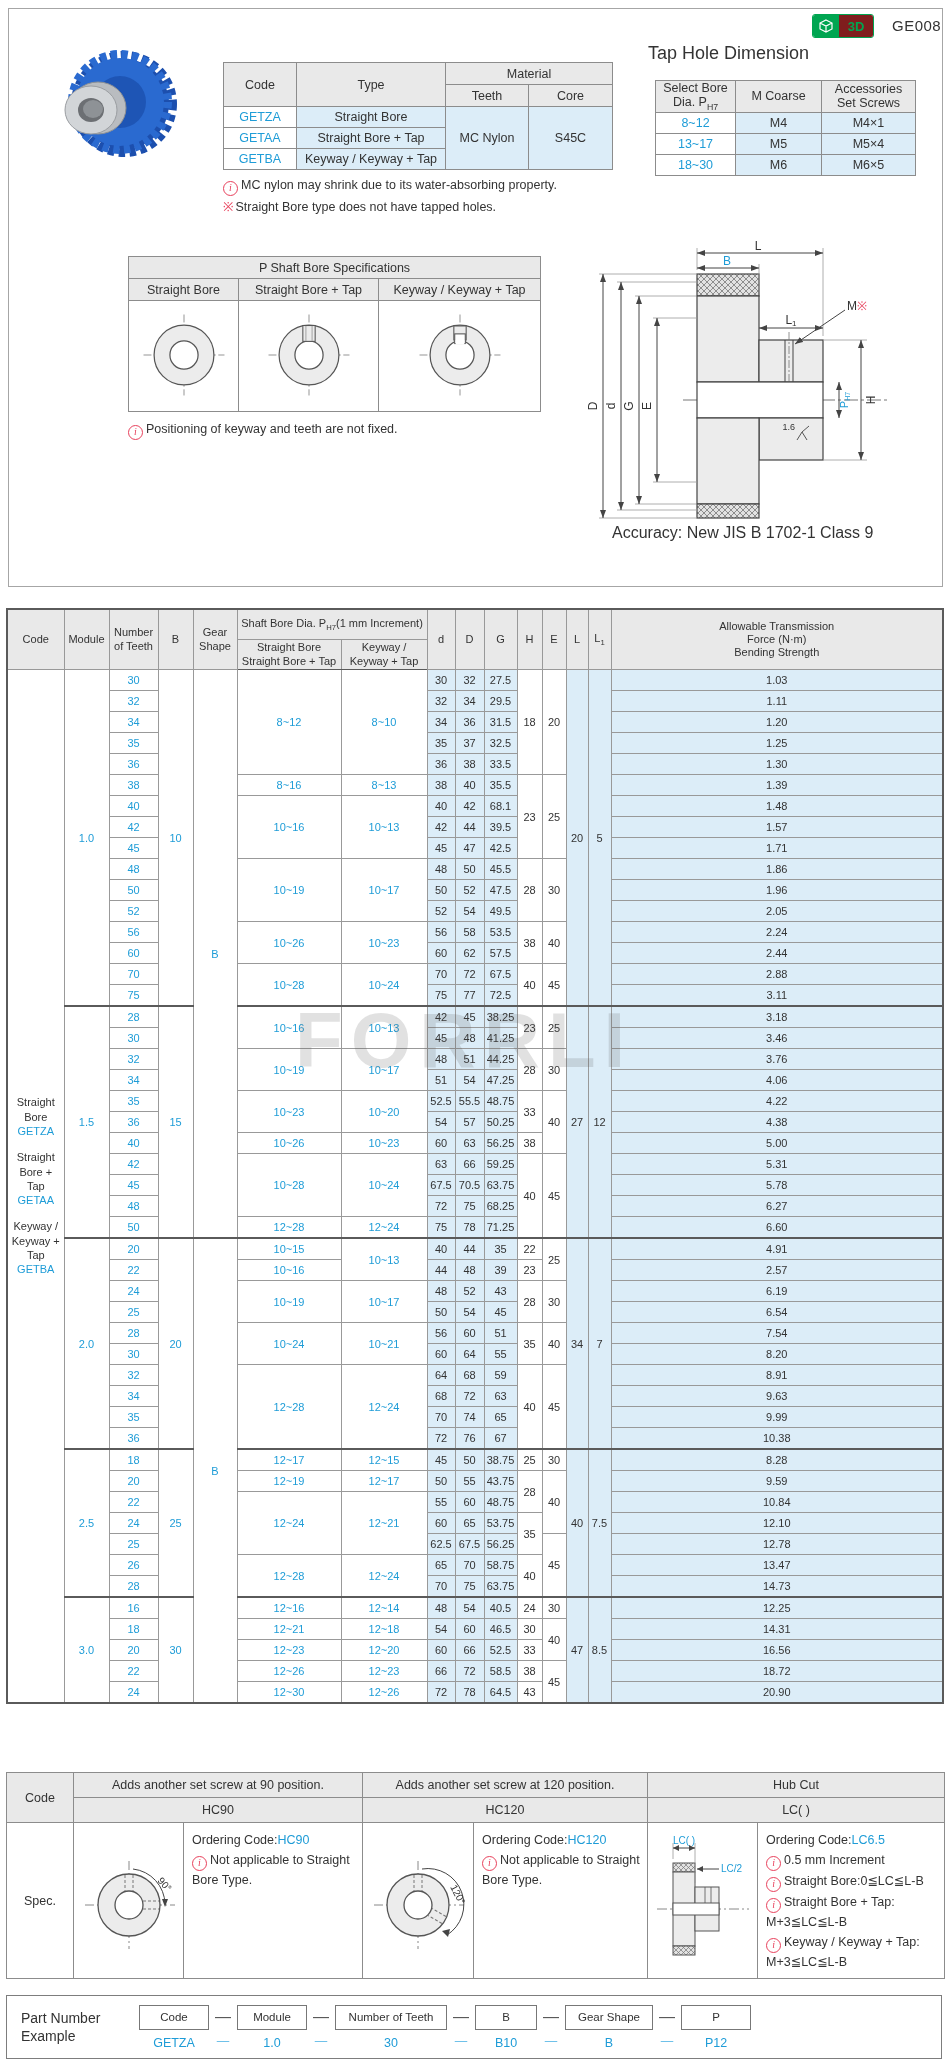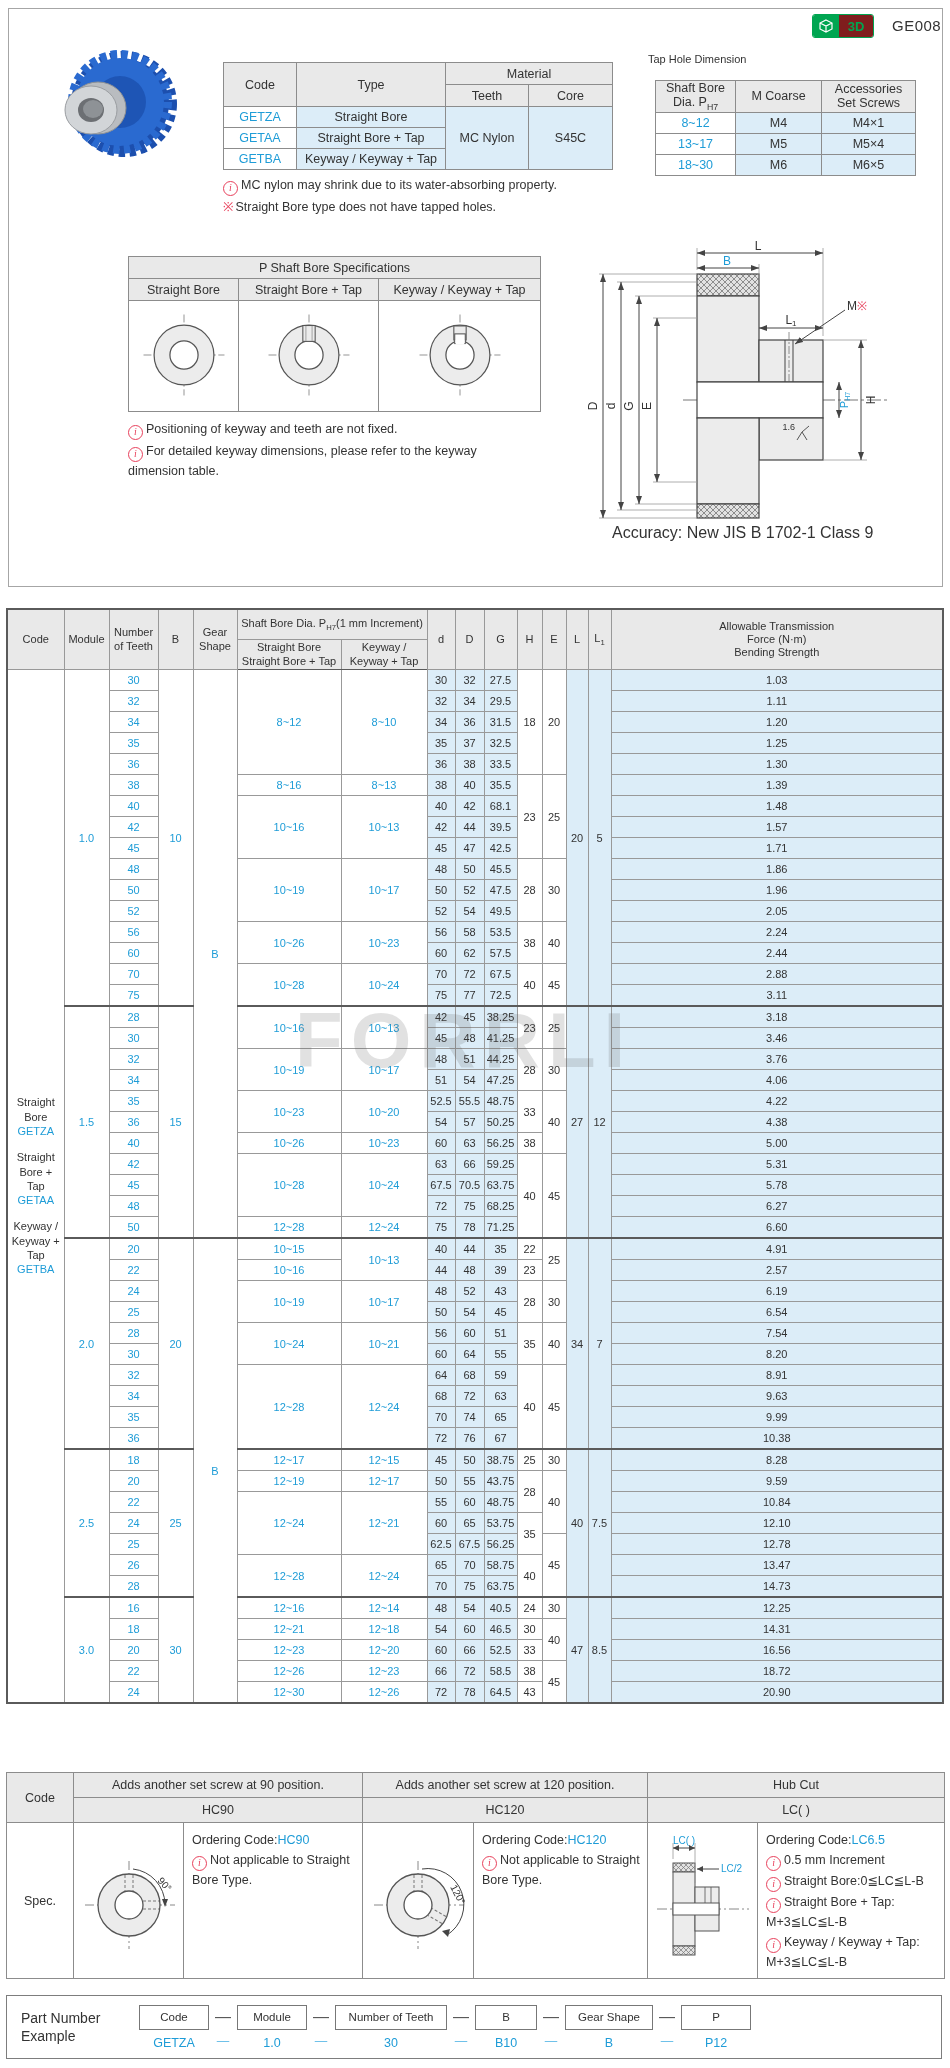--- a/index.html
+++ b/index.html
@@ -19,21 +19,21 @@
   .badge-icon{width:26px;background:#00a551;display:flex;align-items:center;justify-content:center}
   .badge-label{width:34px;color:#00a551;font-weight:bold;font-size:13px;display:flex;align-items:center;justify-content:center;background:#7f1d1d}
   .page-code{left:892px;top:17px;font-size:15px;color:#333;letter-spacing:.5px}
   #type-table{left:223px;top:62px;font-size:12.5px}
   #type-table th{height:21px}
   #type-table td{height:20px}
   .notes{font-size:12.5px;line-height:1.45}
   .note-line{margin:2px 0}
   .ni{display:inline-block;width:13px;height:13px;line-height:11px;border:1px solid #e8415c;color:#e8415c;border-radius:50%;font-size:10px;text-align:center;font-style:italic;font-family:"Liberation Serif",serif;margin-right:3px;vertical-align:-2px}
   .nx{color:#e8415c;margin-right:2px}
-  #tap-title{left:648px;top:53px;font-size:11px}
+  #tap-title{left:648px;top:43px;font-size:18px}
   #tap-table{left:655px;top:80px;font-size:12.5px}
   #tap-table th{height:20px}
   #tap-table td{height:20px}
   #bore-spec{left:128px;top:256px;font-size:12.5px}
   #bore-spec th{height:21px}
   #bore-spec td{height:110px;background:#fff}
   #notes-mid{left:128px;top:418px;width:370px}
   #drawing{left:545px;top:240px}
   #accuracy{left:612px;top:524px;font-size:16px}
   
@@ -137,21 +137,21 @@
   <div id="tap-title" class="abs">Tap Hole Dimension</div>
   <table id="tap-table" class="tbl abs">
     <colgroup>
         <col style="width:80px">
         <col style="width:86px">
         <col style="width:94px">
       </colgroup>
     <tbody>
         <tr>
       <th class="hdr">
-        <span>Shaft Bore</span><br>
+        <span>Select Bore</span><br>
         <span>Dia. P</span><sub>H7</sub>
       </th>
       <th class="hdr">M Coarse</th>
       <th class="hdr">
         <span>Accessories</span><br>
         <span>Set Screws</span>
       </th>
     </tr>
     </tbody>
       <tbody id="tap-body">
@@ -218,21 +218,20 @@
           <rect x="44" y="26" width="12" height="11" fill="#fff" stroke="#555" stroke-width="1.2"></rect>
           <rect x="45" y="33" width="10" height="5" fill="#fff"></rect>
         </svg>
       </td>
     </tr>
   </tbody>
     </table>
 
   <div id="notes-mid" class="notes abs">
       <div class="note-line"><span class="ni">i</span><span>Positioning of keyway and teeth are not fixed.</span></div>
-      <div class="note-line"><span class="ni">i</span><span>For detailed keyway dimensions, please refer to the keyway dimension table.</span></div>
     </div>
 
   <svg id="drawing" class="abs" width="400" height="280" viewBox="0 0 400 280">
     <defs>
       <pattern id="hx" width="6" height="6" patternUnits="userSpaceOnUse">
         <rect width="6" height="6" fill="#e2e2e2"></rect>
         <line x1="0" y1="0" x2="6" y2="6" stroke="#777" stroke-width="0.8"></line>
         <line x1="6" y1="0" x2="0" y2="6" stroke="#777" stroke-width="0.8"></line>
       </pattern>
       <marker id="are" markerWidth="9" markerHeight="8" refX="8" refY="3" orient="auto">

